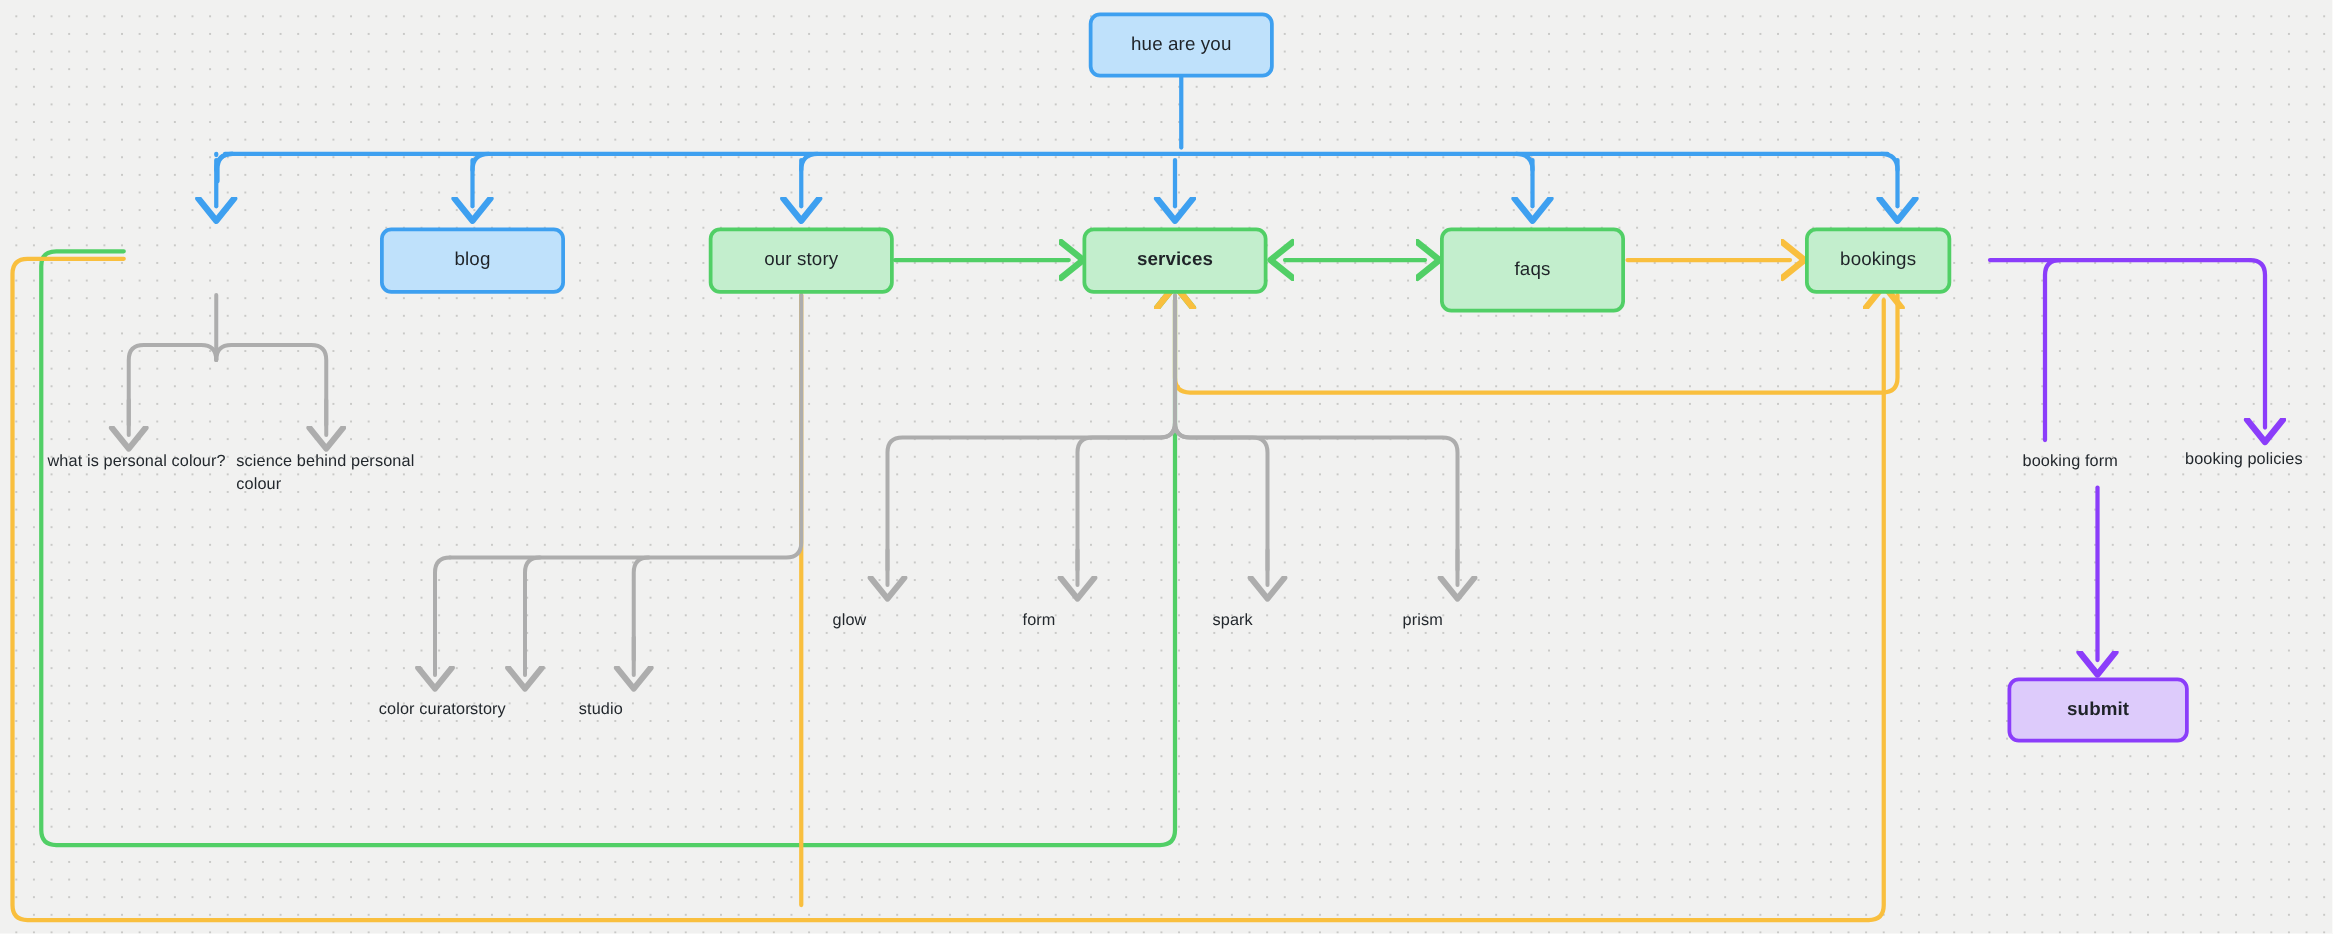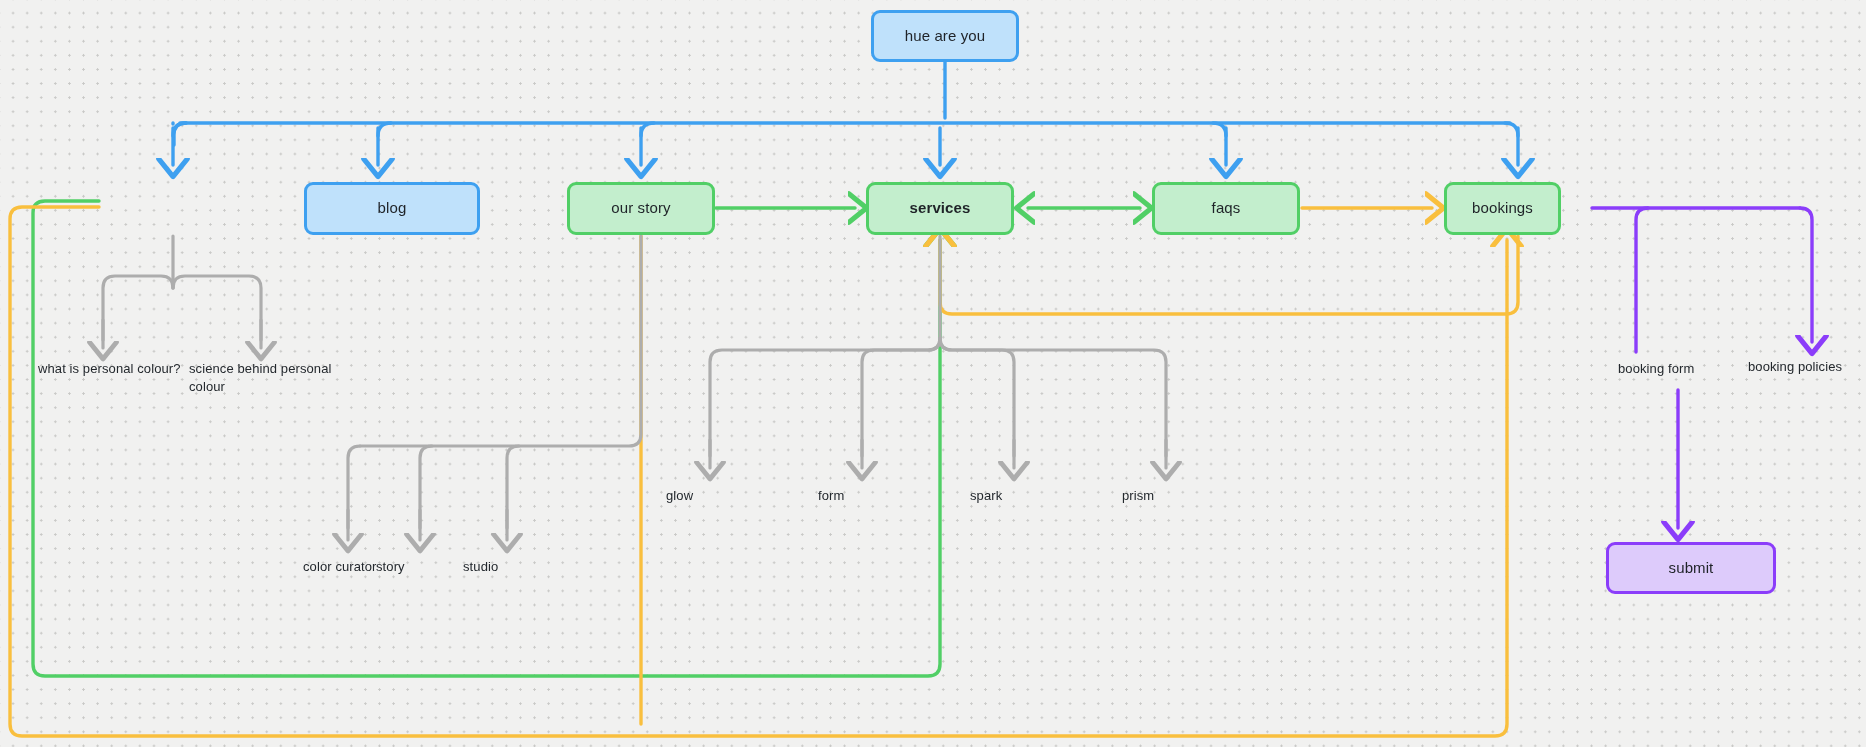--- a/index.html
+++ b/index.html
@@ -167,31 +167,31 @@
       <path d="M862,440 L862,468" stroke="#adadad" stroke-width="3.2" marker-end="url(#ah-gray)"></path>
       <path d="M1014,440 L1014,468" stroke="#adadad" stroke-width="3.2" marker-end="url(#ah-gray)"></path>
       <path d="M1166,440 L1166,468" stroke="#adadad" stroke-width="3.2" marker-end="url(#ah-gray)"></path>
 
     </g>
   </svg>
 
   <div class="node blue" style="left:871px; top:10px; width:148px; height:52px;">hue are you</div>
 
 
-  <div class="node blue" style="left:304px; top:182px; width:176px; height:53px;">blog</div>
+  <div class="node blue" style="left:304px; top:182px; width:148px; height:53px;">blog</div>
 
   <div class="node green" style="left:567px; top:182px; width:148px; height:53px;">our story</div>
 
   <div class="node green" style="left:866px; top:182px; width:148px; height:53px;font-weight:bold;">services</div>
 
-  <div class="node green" style="left:1152px; top:182px; width:148px; height:53px;">faqs</div>
+  <div class="node green" style="left:1152px; top:182px; width:148px; height:68px;">faqs</div>
 
   <div class="node green" style="left:1444px; top:182px; width:117px; height:53px;">bookings</div>
 
-  <div class="node purple" style="left:1606px; top:542px; width:170px; height:52px;">submit</div>
+  <div class="node purple" style="left:1606px; top:542px; width:145px; height:52px;font-weight:bold;">submit</div>
 
   <div class="leaf" style="left:38px; top:360px; width:144px;">what is personal colour?</div>
 
   <div class="leaf" style="left:189px; top:360px; width:145px;">science behind personal colour</div>
 
   <div class="leaf" style="left:303px; top:558px; width:117px;">color curator</div>
 
   <div class="leaf" style="left:376px; top:558px; width:88px;">story</div>
 
   <div class="leaf" style="left:463px; top:558px; width:88px;">studio</div>

